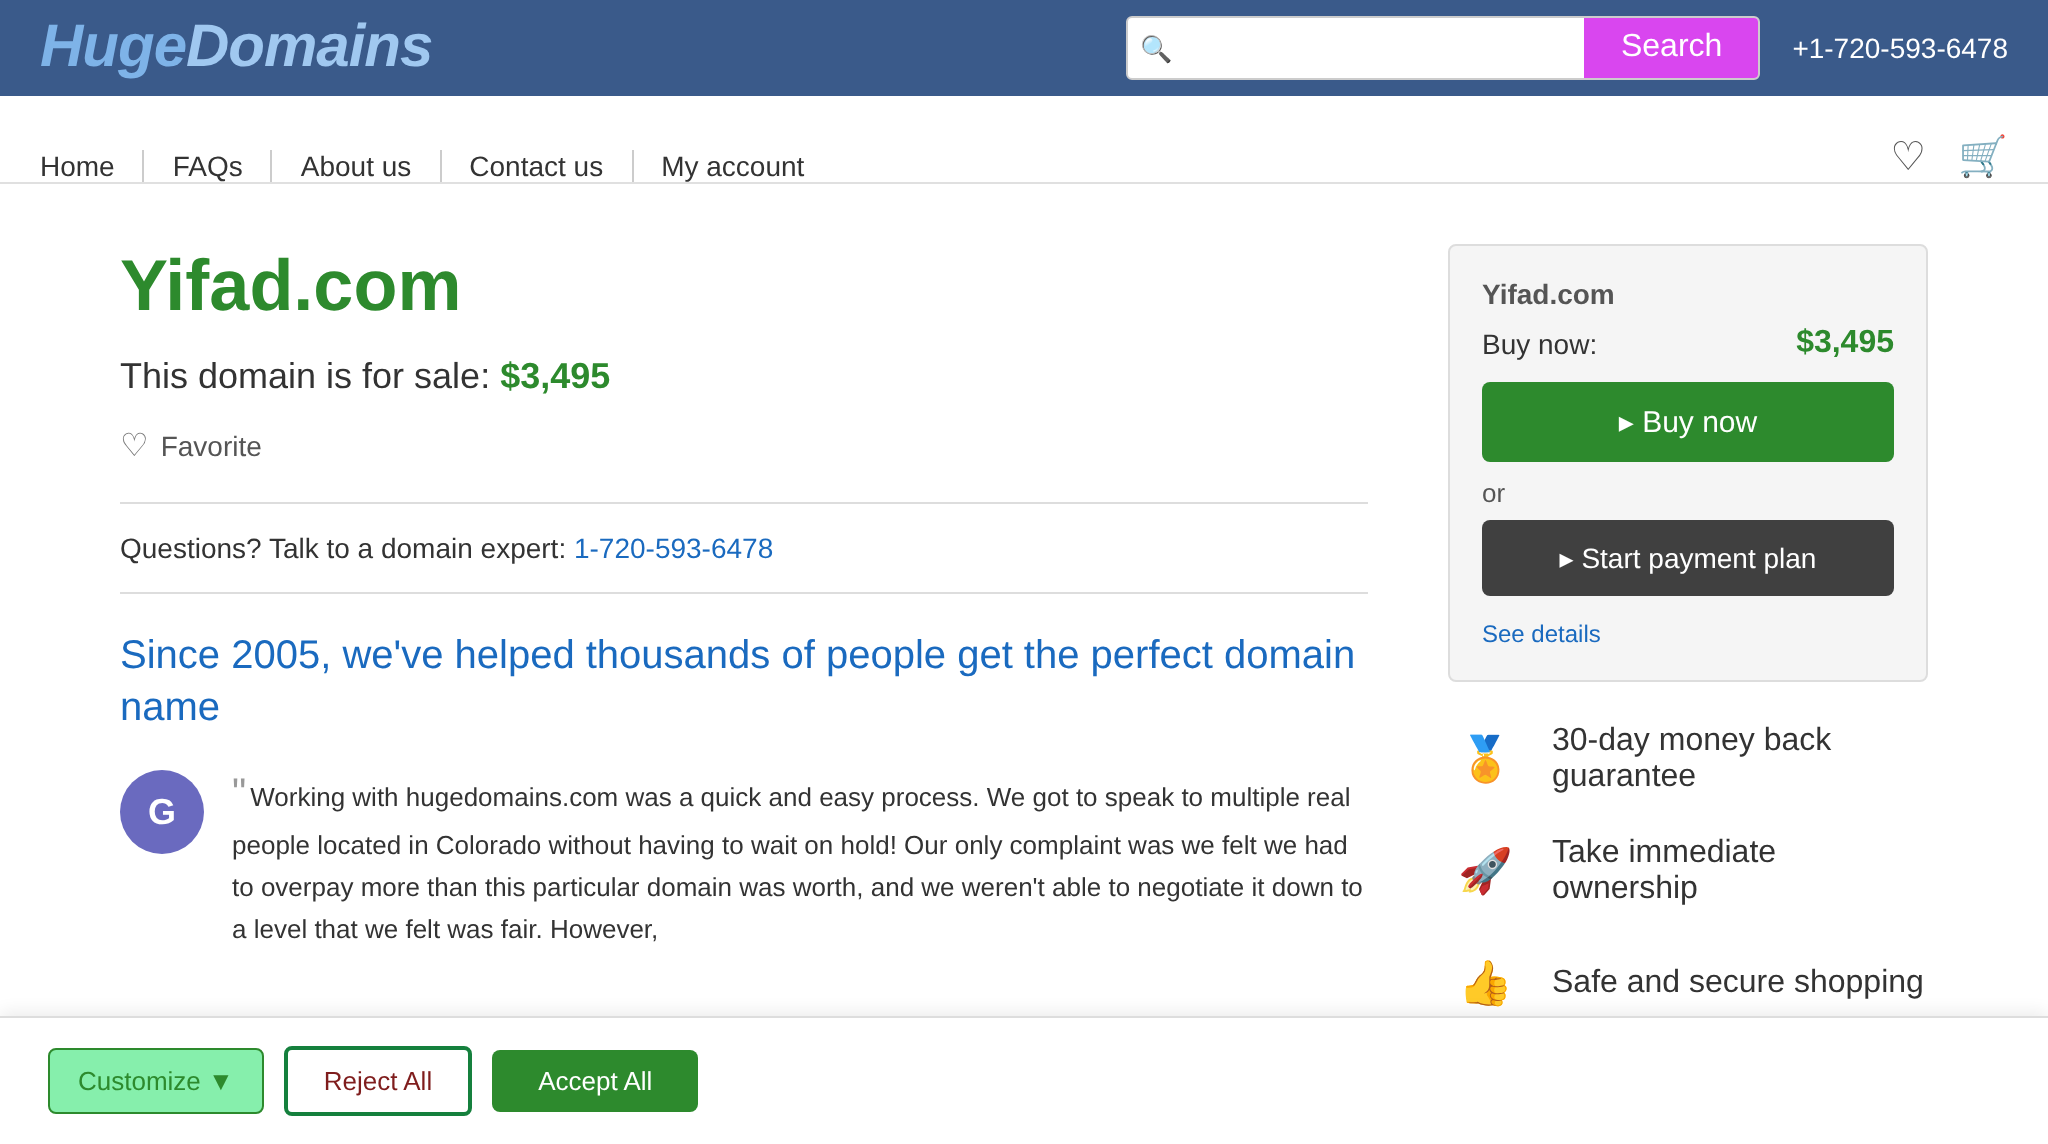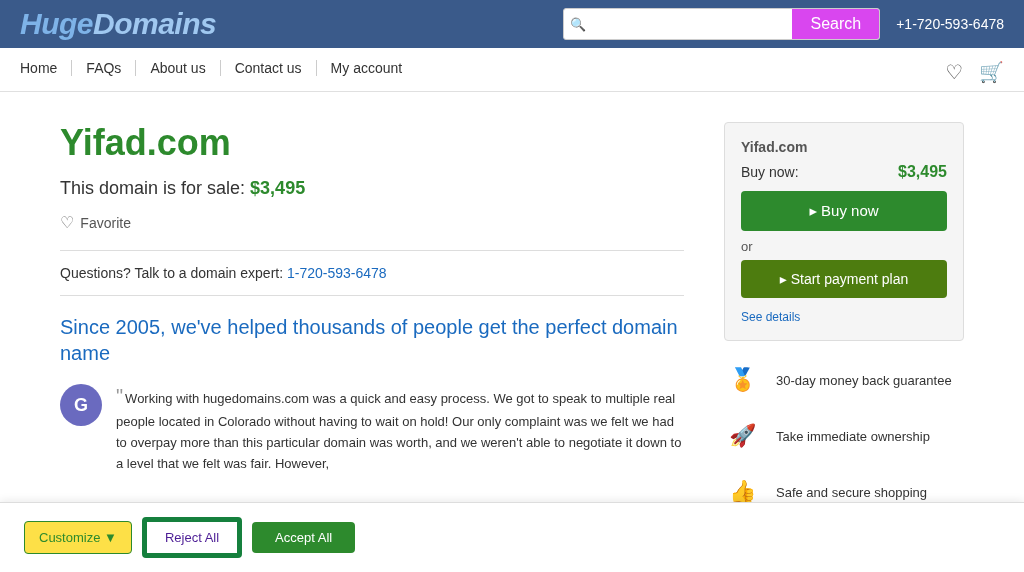--- a/index.html
+++ b/index.html
@@ -54,23 +54,23 @@
       color: #fff;
       font-size: 14px;
       margin-left: 8px;
     }
 
     
     .nav {
       background: #fff;
       border-bottom: 1px solid #e0e0e0;
       display: flex;
-      align-items: flex-start;
+      align-items: flex-end;
       justify-content: space-between;
-      padding: 12px 20px;
+      padding: 0 20px;
       height: 44px;
     }
     .nav-left {
       display: flex;
       align-items: center;
       gap: 0;
     }
     .nav-item {
       color: #333;
       text-decoration: none;
@@ -223,21 +223,21 @@
     }
     .or-text {
       font-size: 13px;
       color: #555;
       margin: 6px 0;
     }
     .payment-btn {
       display: flex;
       align-items: center;
       justify-content: center;
-      background: #4d7c0f;
+      background: #404040;
       color: #fff;
       border: none;
       border-radius: 4px;
       padding: 11px;
       width: 100%;
       font-size: 14px;
       cursor: pointer;
       margin-bottom: 10px;
       gap: 6px;
     }
@@ -267,21 +267,21 @@
       width: 38px;
       height: 38px;
       display: flex;
       align-items: center;
       justify-content: center;
       font-size: 22px;
       color: #999;
       flex-shrink: 0;
     }
     .feature-text {
-      font-size: 13px;
+      font-size: 16px;
       color: #333;
     }
 
     
     .cookie-banner {
       position: fixed;
       bottom: 0;
       left: 0;
       right: 0;
       background: #fff;
@@ -305,34 +305,34 @@
       max-width: 700px;
     }
     .cookie-buttons {
       display: flex;
       gap: 10px;
       align-items: center;
       flex-shrink: 0;
     }
     .btn-customize {
       border: 1px solid #2d8a2d;
-      background: #fde047;
+      background: #86efac;
       color: #2d8a2d;
       padding: 8px 14px;
       border-radius: 4px;
       cursor: pointer;
       font-size: 13px;
       display: flex;
       align-items: center;
       gap: 4px;
     }
     .btn-reject {
-      border: 5px solid #15803d;
+      border: 2px solid #15803d;
       background: #fff;
-      color: #4c1d95;
+      color: #7f1d1d;
       padding: 8px 18px;
       border-radius: 4px;
       cursor: pointer;
       font-size: 13px;
     }
     .btn-accept {
       background: #2d8a2d;
       color: #fff;
       border: none;
       padding: 8px 23px;

